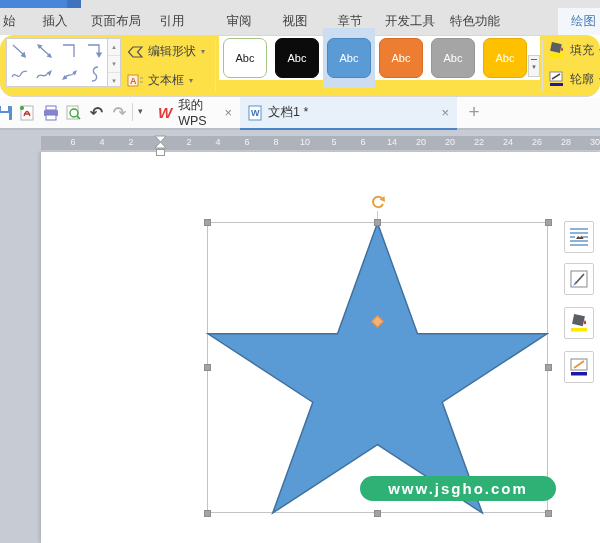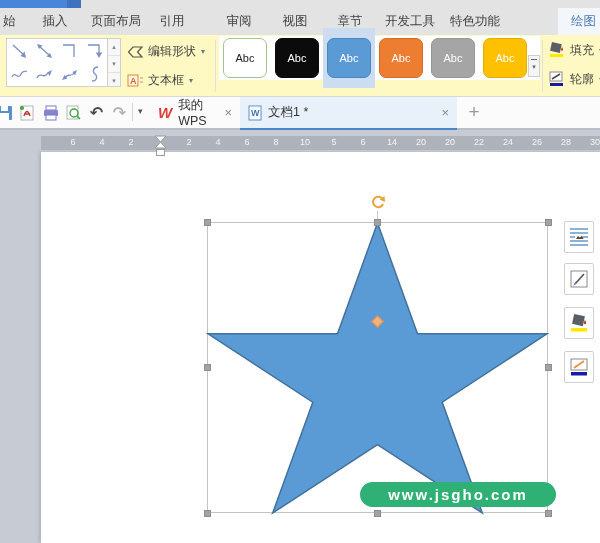--- a/index.html
+++ b/index.html
@@ -12,21 +12,21 @@
   #titlebar .bluebar { position:absolute; left:0; top:0; width:67px; height:8px; background:#4a86d8; }
   #titlebar .bluebar2 { position:absolute; left:67px; top:0; width:14px; height:8px; background:#3f73bd; }
 
   
   #menubar { left:0; top:8px; width:600px; height:27px; background:#e3e3e3; }
   .menu-tab { position:absolute; top:0; height:27px; line-height:27px; font-size:12.5px; color:#3f3f3f; white-space:nowrap; transform:translateX(-50%); cursor:default; }
   .menu-tab.first { transform:none; }
   #draw-tab { position:absolute; left:558px; top:0; width:42px; height:27px; background:#f3f7fc; color:#4a79b2; font-size:12.5px; line-height:27px; padding-left:13px; white-space:nowrap; }
 
   
-  #ribbon { left:0; top:35px; width:600px; height:62px; background:#fef9c3; border-bottom:1px solid #d8d8d8; }
+  #ribbon { left:0; top:35px; width:600px; height:62px; background:#fde047; border-bottom:1px solid #d8d8d8;border-radius:14px; }
   #shape-gallery { position:absolute; left:6px; top:3px; width:102px; height:49px; background:#fff; border:1px solid #d0d0d0; display:grid; grid-template-columns:repeat(4,1fr); grid-template-rows:1fr 1fr; }
   #shape-gallery .cell { display:flex; align-items:center; justify-content:center; }
   #gallery-scroll { position:absolute; left:108px; top:3px; width:13px; height:49px; border:1px solid #d0d0d0; border-left:none; background:#f7f7f7; display:flex; flex-direction:column; }
   #gallery-scroll .sc { flex:1; font-size:7px; color:#888; text-align:center; line-height:16px; border-bottom:1px solid #e2e2e2; }
   #gallery-scroll .sc:last-child { border-bottom:none; }
   .rib-btn { position:absolute; display:flex; align-items:center; gap:4px; font-size:12px; color:#444; white-space:nowrap; }
   .dd { font-size:8px; color:#777; margin-left:1px; }
   .vsep { position:absolute; top:5px; width:1px; height:52px; background:#e0e0e0; }
 
   #abc-area { position:absolute; left:219px; top:1px; width:321px; height:44px; background:#fff; display:flex; align-items:center; }
@@ -65,21 +65,21 @@
   .handle { position:absolute; width:7px; height:7px; background:#a3a3a3; border:1px solid #8d8d8d; z-index:6; cursor:pointer; }
   #star-svg { position:absolute; left:208px; top:93px; z-index:2; }
   #rotate-handle { position:absolute; left:369px; top:64px; z-index:6; cursor:pointer; }
   #rotate-stem { position:absolute; left:377px; top:81px; width:1px; height:8px; background:#c9c9c9; }
   #adjust-handle { position:absolute; left:373px; top:187px; width:9px; height:9px; background:#f2b27e; border:1px solid #dd8f49; transform:rotate(45deg); z-index:6; cursor:pointer; }
 
   .side-btn { position:absolute; left:564px; width:30px; height:32px; background:#fff; border:1px solid #cfcfcf; border-radius:2px; display:flex; align-items:center; justify-content:center; cursor:pointer; z-index:7; }
 
   #watermark { position:absolute; left:360px; top:340px; width:205px; z-index:8; text-align:center; }
   #watermark-title { font-size:38px; font-weight:bold; letter-spacing:1px; line-height:44px; white-space:nowrap; text-shadow:1px 1px 0 #fff; font-family:"Liberation Sans","DejaVu Sans",sans-serif; }
-  #watermark-pill { margin-top:12px; width:196px; height:25px; border-radius:13px; color:#fff; font-weight:bold; font-size:15px; letter-spacing:2px; line-height:25px; text-align:center; }
+  #watermark-pill { margin-top:6px; width:196px; height:25px; border-radius:13px; color:#fff; font-weight:bold; font-size:15px; letter-spacing:2px; line-height:25px; text-align:center; }
 </style>
 </head>
 <body>
 
 <div id="titlebar" class="abs">
   <div class="bluebar"></div>
   <div class="bluebar2"></div>
 </div>
 
 <div id="menubar" class="abs">

